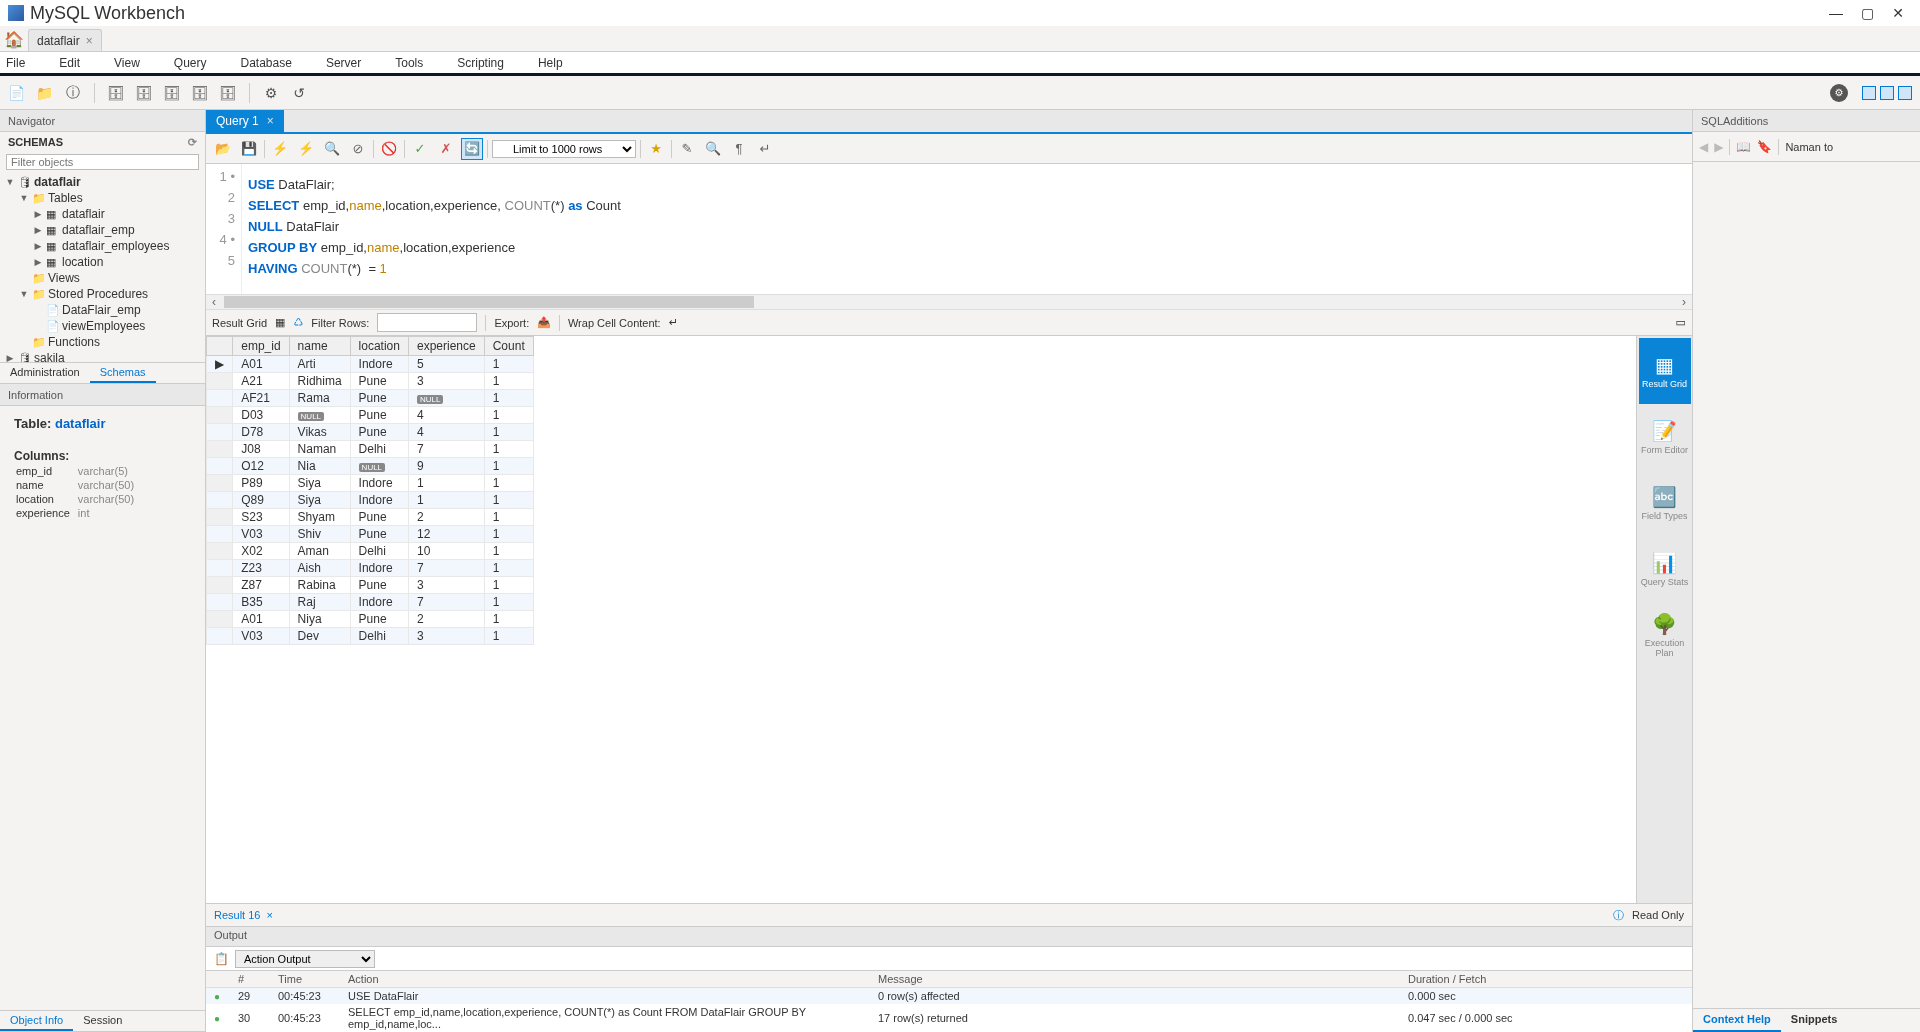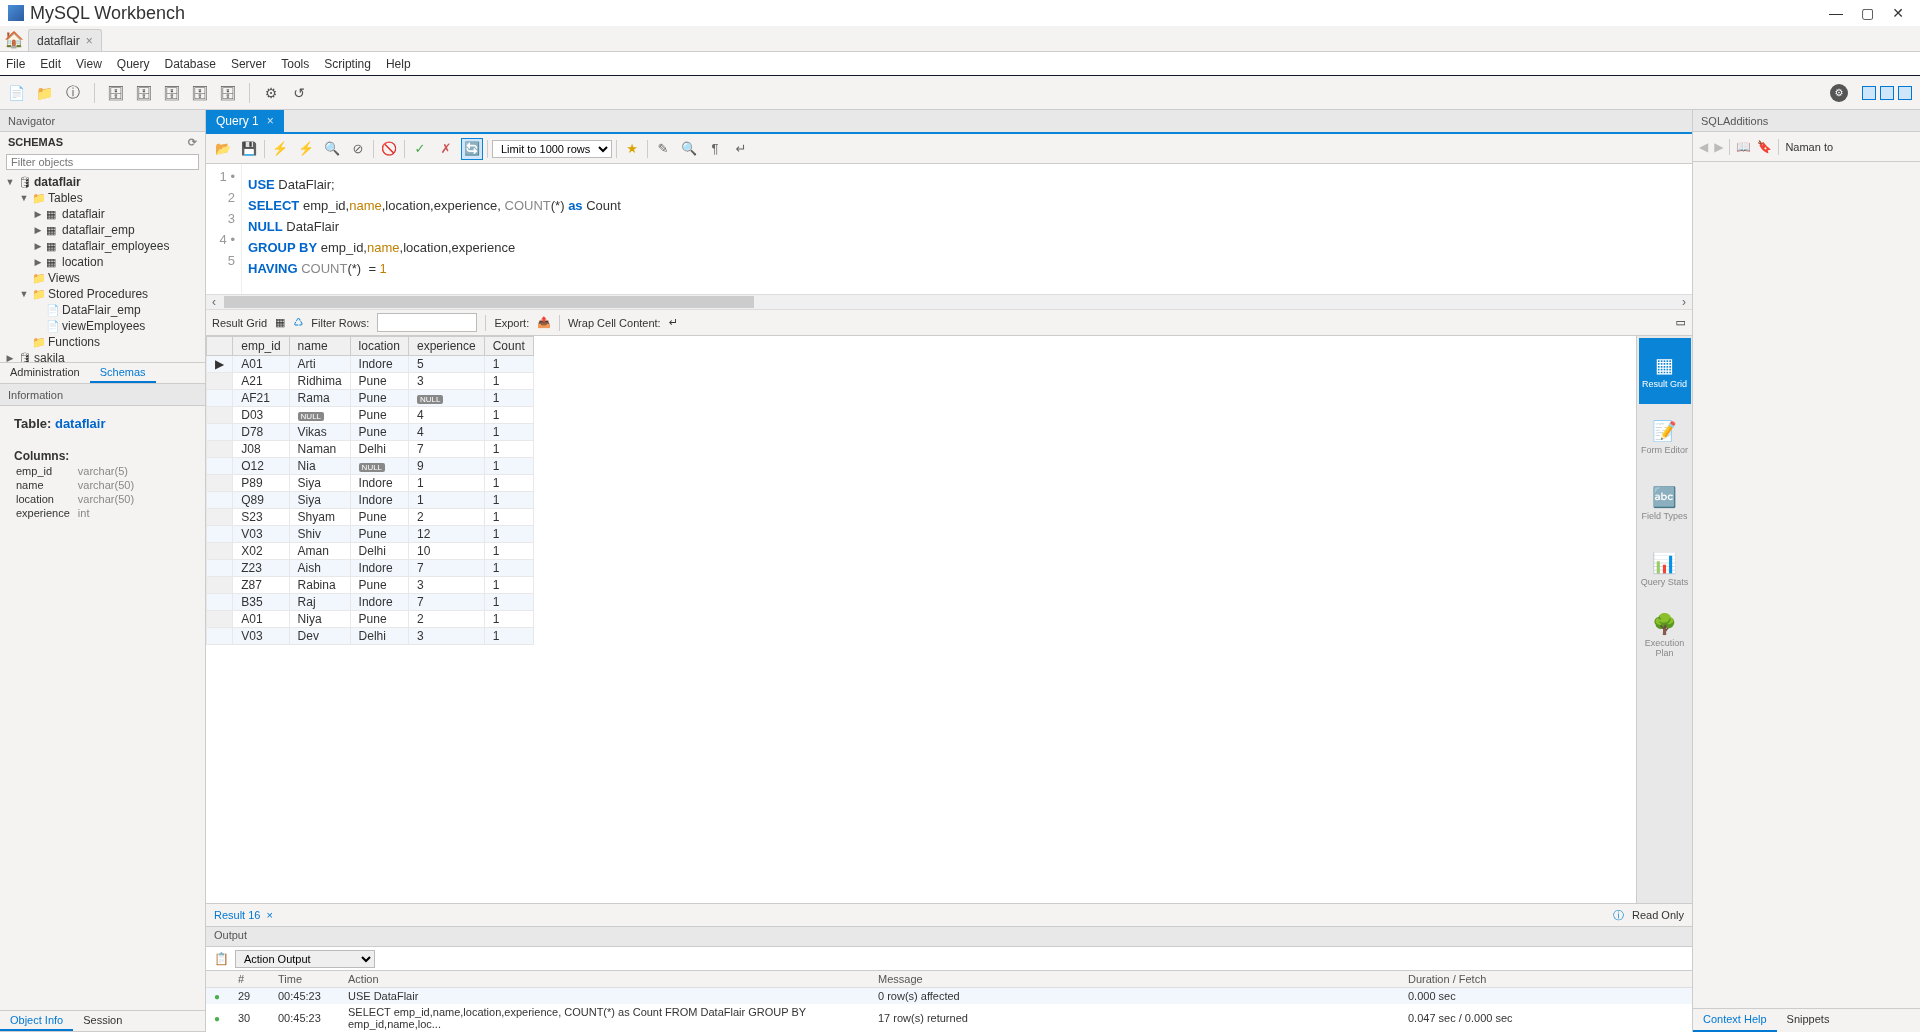--- a/index.html
+++ b/index.html
@@ -6,21 +6,21 @@
 body { background: #fff; font-size: 12px; color: #333; overflow: hidden; width: 1920px; height: 1032px; }
 .titlebar { height: 26px; display: flex; align-items: center; padding: 0 8px; background: #fff; }
 .titlebar .logo { width: 16px; height: 16px; background: linear-gradient(135deg,#4a90d9,#2c5aa0); margin-right: 6px; }
 .titlebar .title { flex: 1; font-size: 18px; }
 .winctrl { display: flex; gap: 18px; margin-right: 8px; }
 .winctrl span { font-size: 14px; cursor: pointer; }
 .tabrow { height: 26px; background: #f4f3f2; display: flex; align-items: flex-end; border-bottom: 1px solid #ccc; }
 .tabrow .home { width: 28px; height: 24px; display:flex;align-items:center;justify-content:center; font-size:16px; color:#555; }
 .conntab { height: 22px; background:#e8e8e8; border:1px solid #ccc; border-bottom:none; padding:2px 8px; display:flex; align-items:center; gap:6px; font-size:12px; border-radius:3px 3px 0 0; }
 .conntab .x { color:#888; }
-.menubar { height: 24px; background:#fff; display:flex; align-items:center; padding:0 6px; gap:15px; border-bottom:1px solid #0f172a; }
+.menubar { height: 24px; background:#fff; display:flex; align-items:center; padding:0 6px; gap:34px; border-bottom:3px solid #0f172a; }
 .menubar span { font-size:12px; cursor:pointer; }
 .toolbar { height: 34px; background:#f4f3f2; display:flex; align-items:center; padding:0 6px; gap:6px; border-bottom:1px solid #ccc; position:relative; }
 .toolbar .ico { width:22px; height:22px; border:1px solid transparent; display:flex;align-items:center;justify-content:center;color:#555;font-size:14px;}
 .toolbar .sep { width:1px; height:20px; background:#ccc; margin:0 4px; }
 .toolbar .right { position:absolute; right:8px; display:flex; align-items:center; gap:4px; }
 .panelsq { width:14px; height:14px; border:1px solid #0078d4; background:#cfe6fa; }
 .main { display:flex; height: calc(1032px - 26px - 26px - 24px - 34px); }
 .sidebar { width: 206px; background:#f4f3f2; border-right:1px solid #ccc; display:flex; flex-direction:column; }
 .panelhdr { height:22px; background:#e8e8e8; border-bottom:1px solid #ccc; padding:0 8px; display:flex; align-items:center; font-size:11px; color:#555; }
 .schemas-hdr { height:20px; padding:2px 8px; font-size:11px; font-weight:bold; display:flex; align-items:center; justify-content:space-between; }
@@ -40,21 +40,21 @@
 .infopanel h4 { font-size:13px; margin-bottom:4px; }
 .infopanel .tblname { color:#0066cc; }
 .infopanel table td { padding:0 6px 0 0; font-size:11px; }
 .center { flex:1; display:flex; flex-direction:column; min-width:0; }
 .qtabs { height:24px; background:#e8e8e8; border-bottom:2px solid #0a84d6; display:flex; align-items:flex-end; }
 .qtab { height:22px; background:#0a84d6; color:#fff; padding:2px 10px; font-size:12px; display:flex; align-items:center; gap:8px; }
 .qtab .x { color:#cfe6fa; }
 .qtoolbar { height:30px; background:#f4f3f2; border-bottom:1px solid #ccc; display:flex; align-items:center; padding:0 6px; gap:4px; }
 .qtoolbar .ico { width:22px;height:22px;display:flex;align-items:center;justify-content:center;color:#666;font-size:13px;border:1px solid transparent; }
 .qtoolbar .ico.sel { border:1px solid #0a84d6; background:#cfe6fa; }
-.qtoolbar select { font-size:11px; border:1px solid #bbb; padding:1px 4px; background:#fff; }
+.qtoolbar select { font-size:11px; border:1px solid #bbb; padding:1px 16px; background:#fff; }
 .editor { height:130px; background:#fff; font-family:Consolas,monospace; font-size:13px; display:flex; overflow:hidden; }
 .gutter { width:36px; background:#fff; text-align:right; padding:2px 6px 2px 2px; color:#999; border-right:1px solid #eee; }
 .gutter div { height:21px; line-height:21px; }
 .code { padding:2px 6px;margin-top:8px; }
 .code div { height:21px; line-height:21px; white-space:pre; }
 .kw { color:#0066cc; font-weight:bold; }
 .fn { color:#888; }
 .num { color:#c08000; }
 .ident { color:#c08000; }
 .hscroll { height:16px; background:#f0f0f0; border-top:1px solid #ddd; border-bottom:1px solid #ddd; display:flex; align-items:center; }
@@ -82,21 +82,21 @@
 .outtable { background:#fff; font-size:11px; }
 .outtable table { width:100%; border-collapse:collapse; }
 .outtable th { text-align:left; padding:2px 8px; border-bottom:1px solid #ddd; font-weight:normal; color:#555; background:#f4f3f2; }
 .outtable td { padding:2px 8px; }
 .outtable tr:nth-child(even) td { background:#f2f7fd; }
 .status-ok { color:#4caf50; font-size:10px; }
 .rightpanel { width:228px; background:#f4f3f2; border-left:1px solid #ccc; display:flex; flex-direction:column; }
 .rightpanel .body { padding:20px 8px; text-align:center; color:#757575; font-size:14px; font-weight:bold; }
 .rightpanel .toolbar2 { height:30px; border-bottom:1px solid #ccc; display:flex; align-items:center; padding:0 6px; gap:6px; }
 .rightpanel .tabs { height:24px; border-top:1px solid #ccc; display:flex; }
-.rightpanel .tabs div { padding:4px 10px; font-size:11px; }
+.rightpanel .tabs div { padding:4px 10px; font-size:11px;font-weight:bold; }
 .rightpanel .tabs .active { color:#0078d4; border-bottom:2px solid #0078d4; }
 .gear { width:18px;height:18px;border-radius:50%;background:#555;color:#fff;display:flex;align-items:center;justify-content:center;font-size:10px; }
 </style>
 </head>
 <body>
 
 <div class="titlebar">
   <div class="logo"></div>
   <div class="title">MySQL Workbench</div>
   <div class="winctrl">

